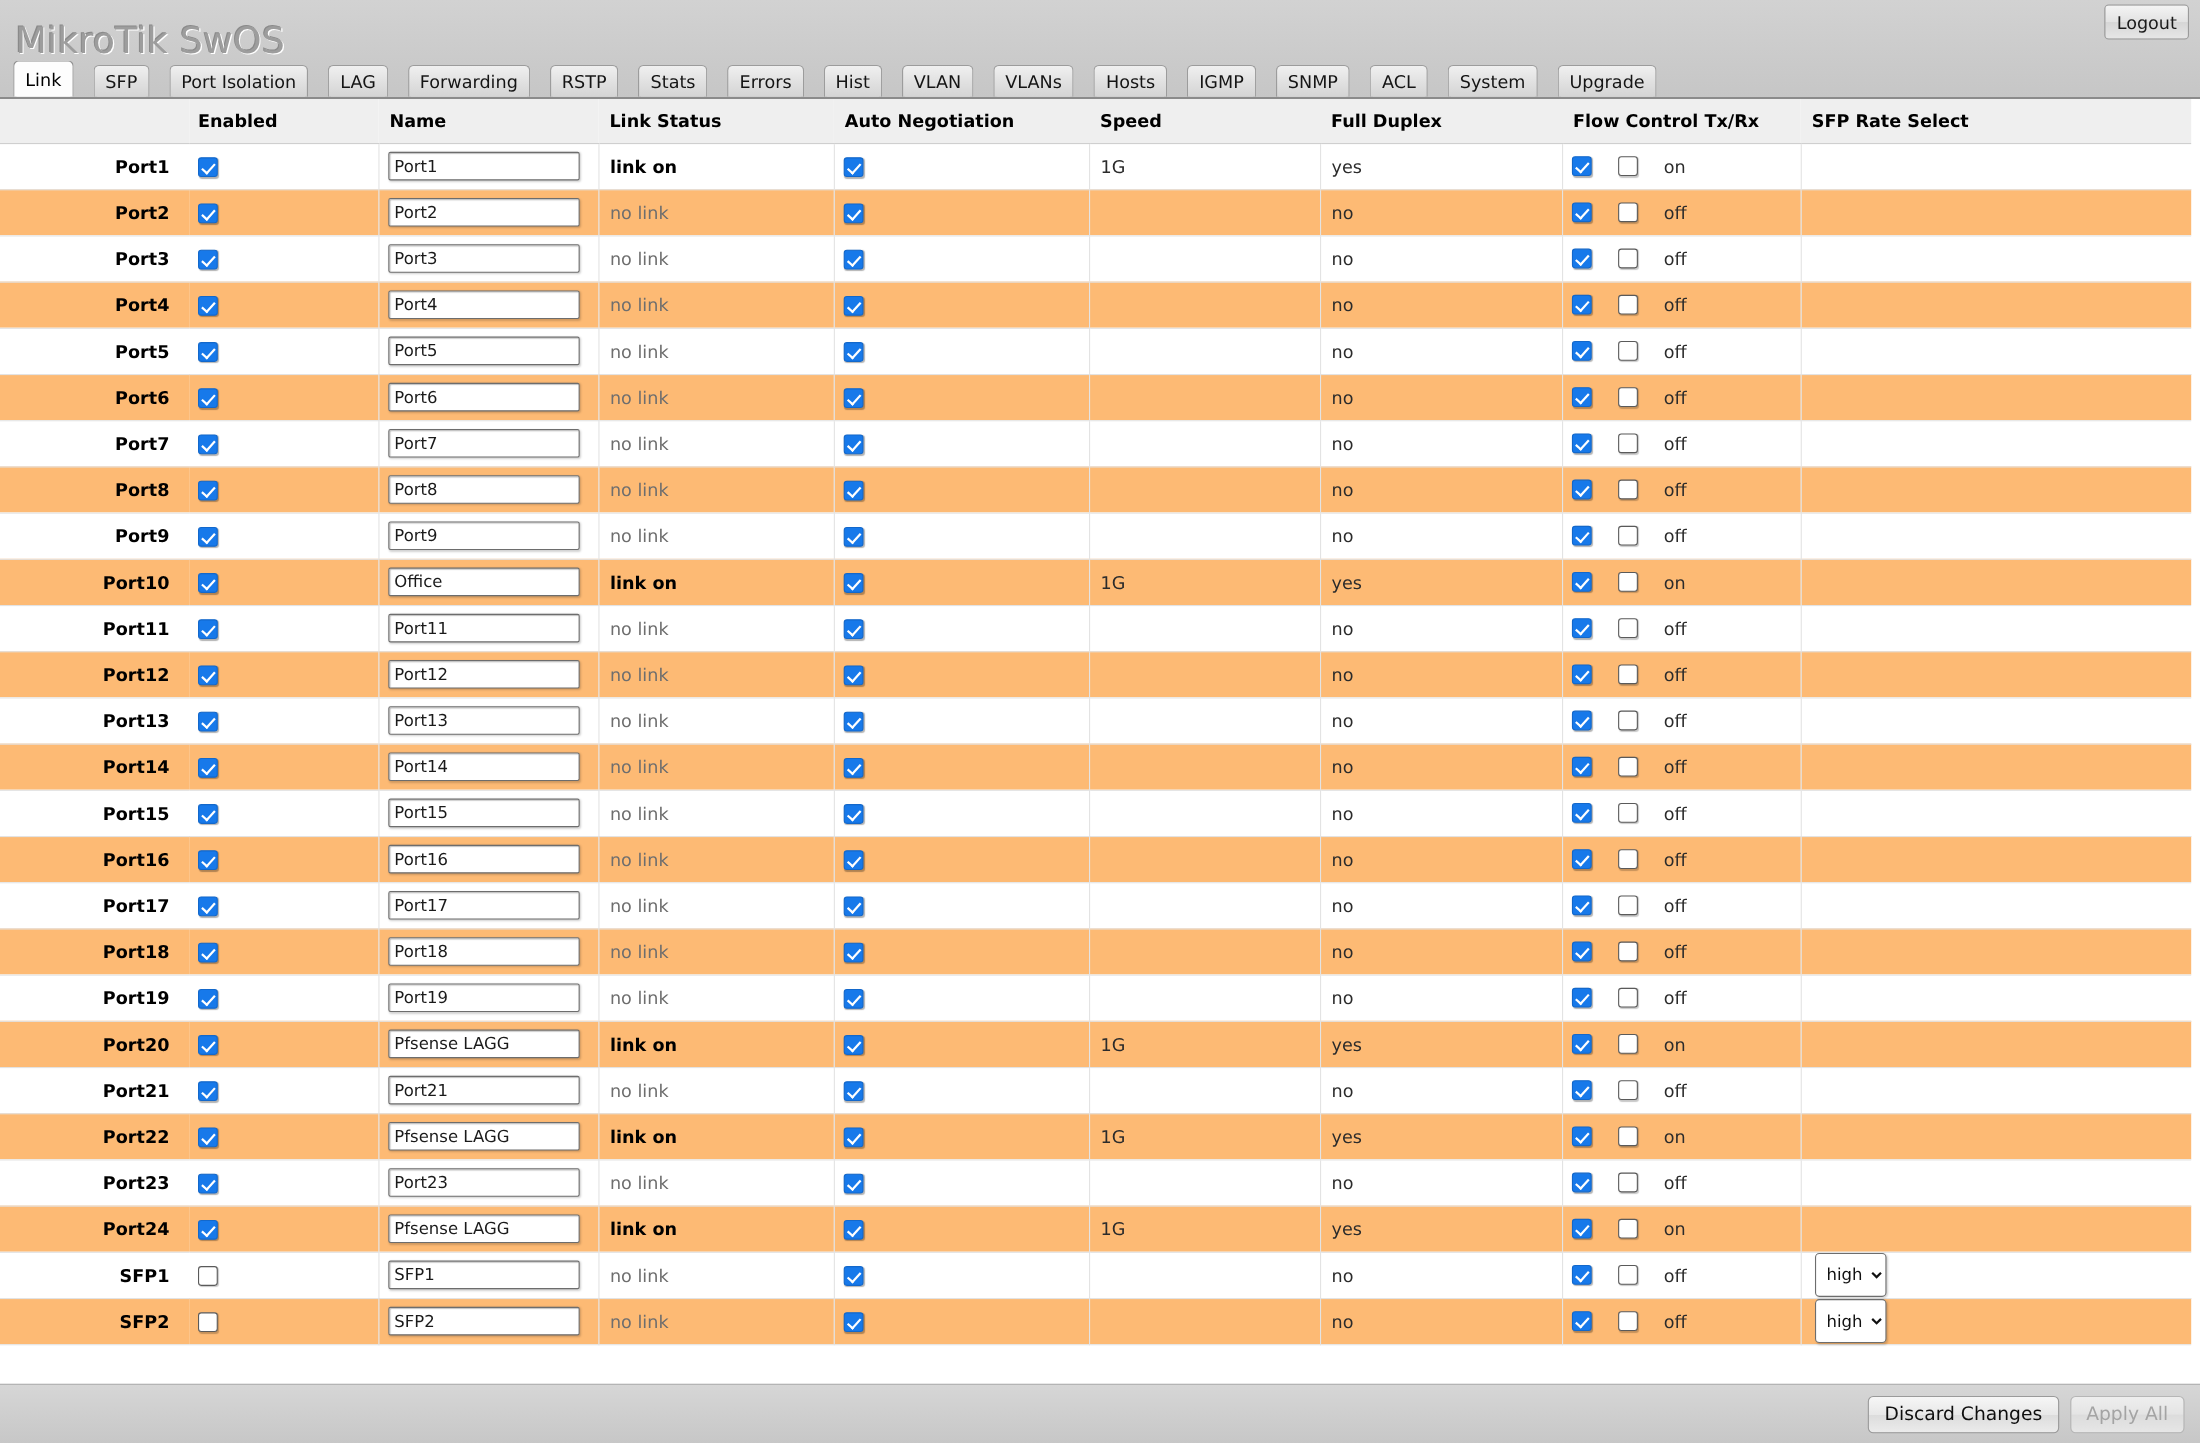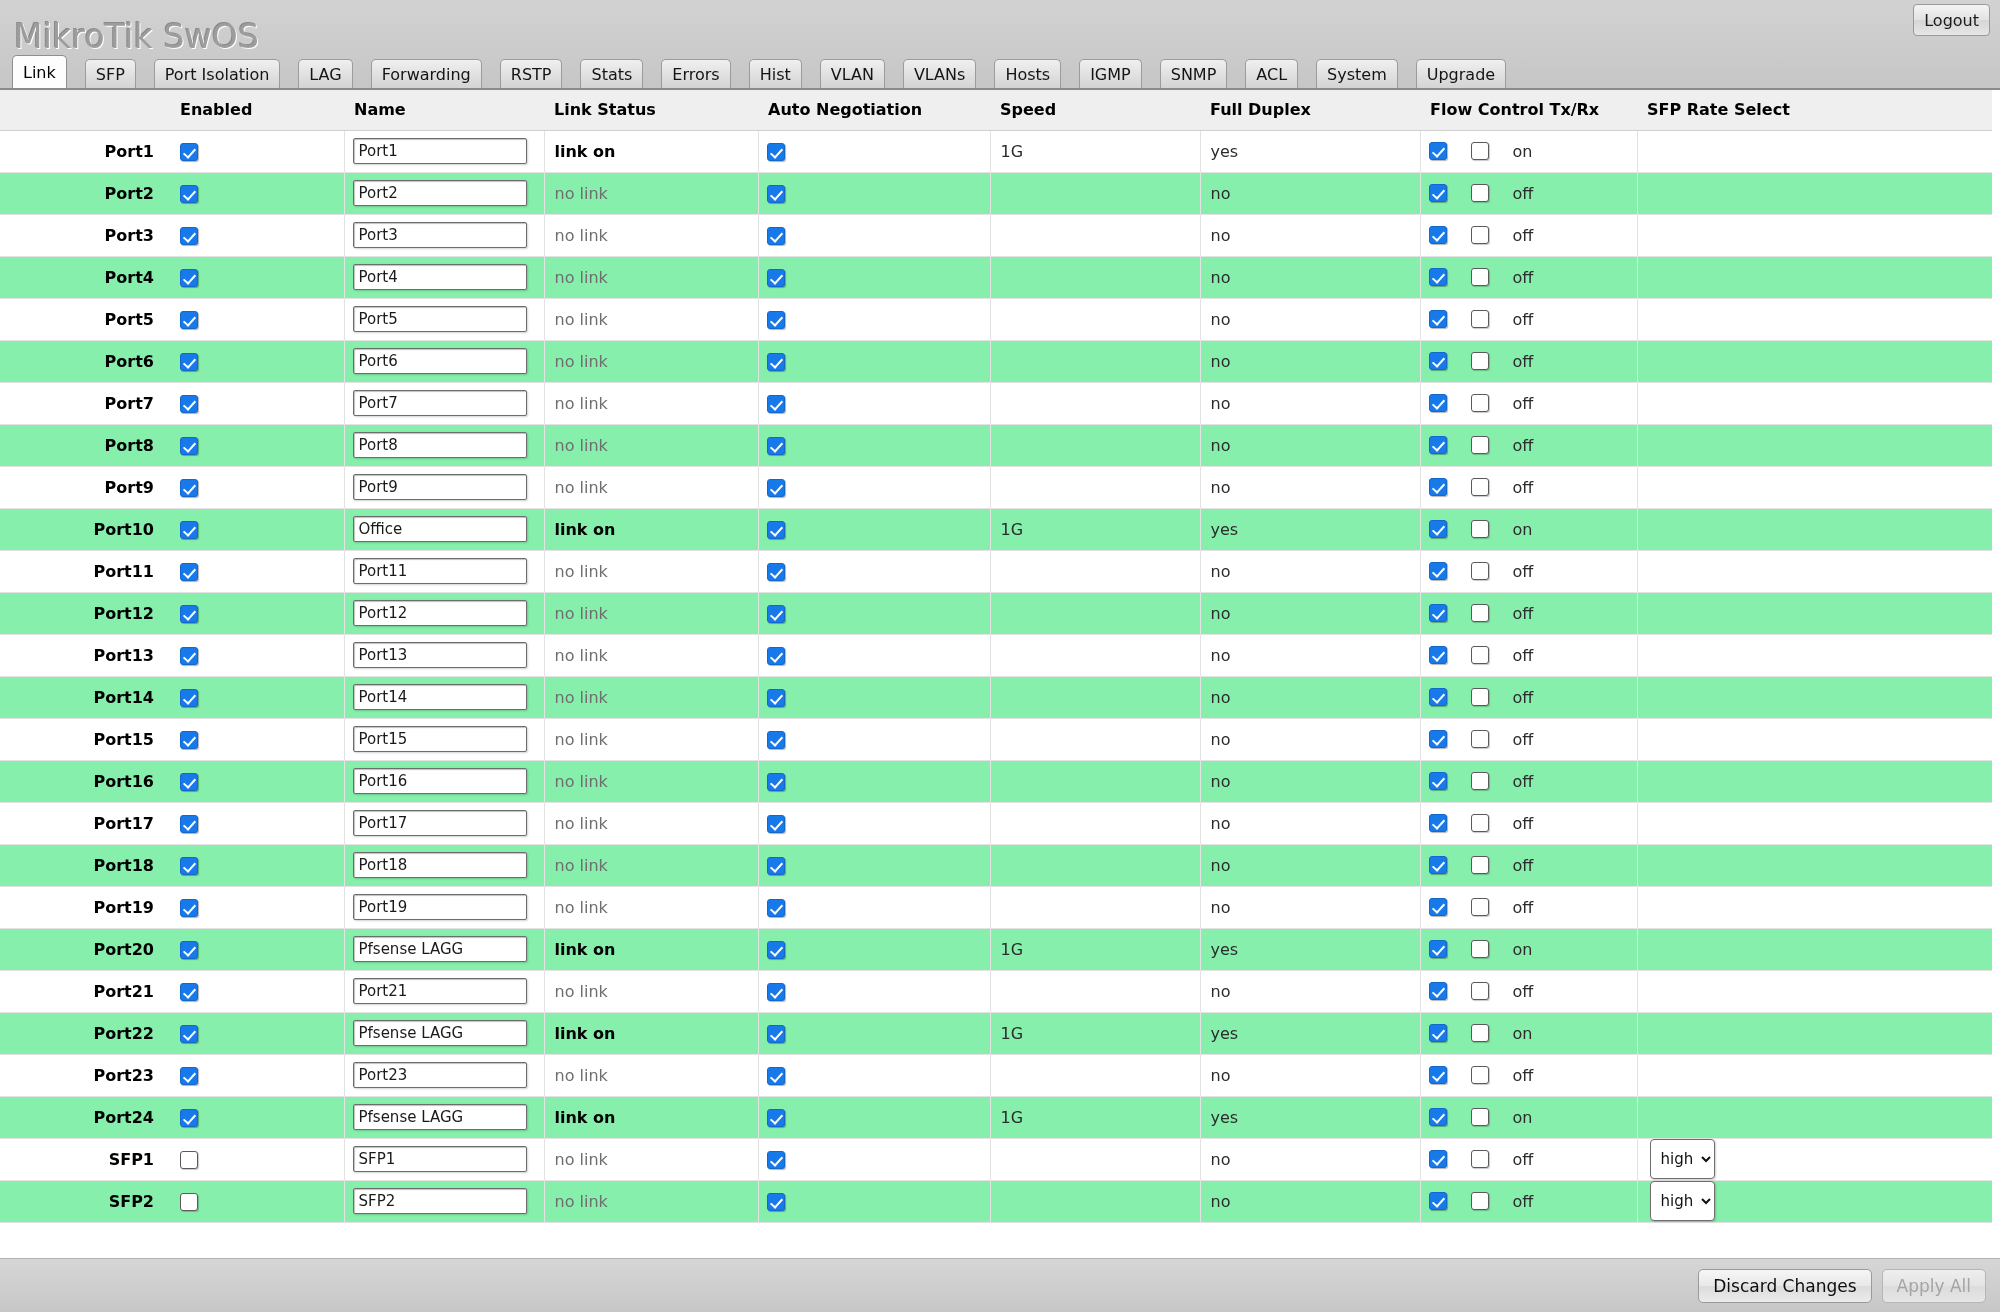--- a/index.html
+++ b/index.html
@@ -114,21 +114,21 @@
     text-align: left;
     padding: 0 0 0 10px;
     border-bottom: 1px solid #cfcfcf;
     vertical-align: middle;
   }
   thead th.th-port { text-align: right; padding-right: 18px; }
   thead th.th-en   { padding-left: 8px; }
 
   tbody tr { height: 42px; }
   tbody tr.odd  { background: #ffffff; }
-  tbody tr.even { background: #86efac; }
+  tbody tr.even { background: #fdba74; }
 
   tbody td {
     border-bottom: 1px solid #e3e3e3;
     border-right: 1px solid #e3e3e3;
     padding: 0;
     vertical-align: middle;
     height: 42px;
   }
   tbody td.td-port {
     border-right: none;

